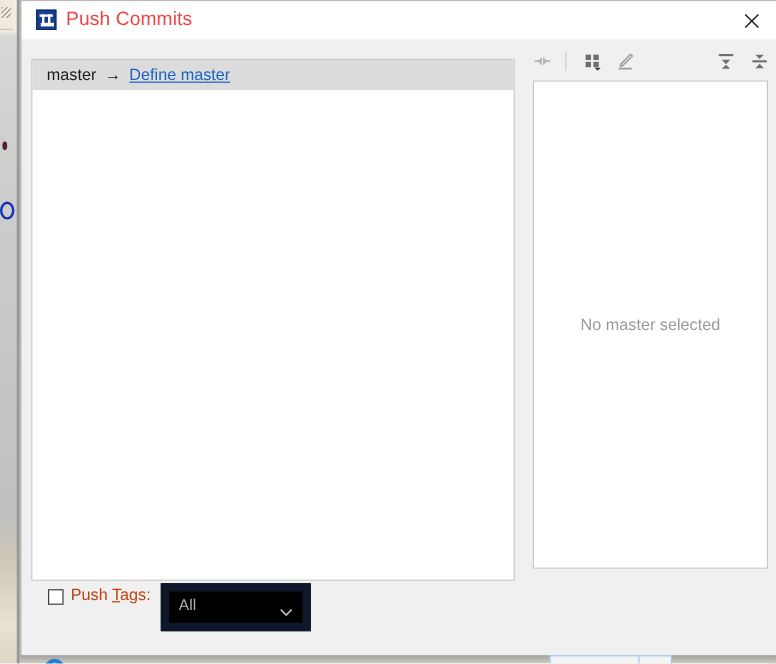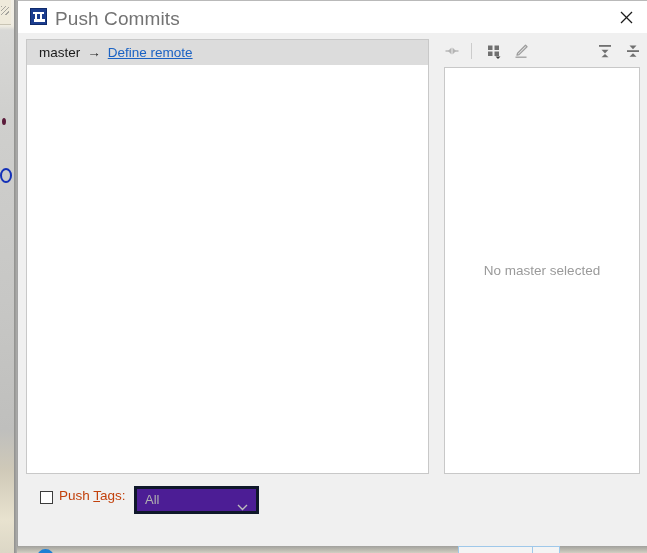--- a/index.html
+++ b/index.html
@@ -119,22 +119,22 @@
     background: #ffffff;
   }
   .title-icon .ij-jtop {
     position: absolute;
     left: 8px; top: 3px; width: 5px; height: 2px;
     background: #ffffff;
   }
   .title-text {
     position: absolute;
     left: 37px; top: 7px;
-    font-size: 19px;
-    color: #737373;
+    font-size: 16px;
+    color: #ef4444;
     letter-spacing: .1px;
     white-space: nowrap;
   }
   .close-btn {
     position: absolute;
     right: 0; top: 0;
     width: 44px; height: 32px;
     display: flex; align-items: center; justify-content: center;
     cursor: default;
   }
@@ -144,21 +144,21 @@
   .body {
     position: absolute;
     left: 0; top: 32px;
     width: 630px; height: 513px;
     background: #f0f0f0;
   }
 
   
   .left-panel {
     position: absolute;
-    left: 8px; top: 6px;
+    left: 8px; top: 16px;
     width: 403px; height: 435px;
     background: #ffffff;
     border: 1px solid #c8c8c8;
     box-sizing: border-box;
   }
   .repo-row {
     position: absolute;
     left: 0; top: 0;
     width: 401px; height: 25px;
     background: #dcdcdc;
@@ -244,23 +244,23 @@
     left: 41px; top: 3px;
     font-size: 13.5px;
     color: #c2410c;
     white-space: nowrap;
   }
   .pushtags-label u { text-decoration: underline; }
 
   .combo {
     position: absolute;
     left: 116px; top: 1px;
-    width: 125px; height: 28px;
-    background: #4c1d95;
-    border: 3px solid #0f172a;
+    width: 125px; height: 40px;
+    background: #000000;
+    border: 7px solid #0f172a;
     box-sizing: border-box;
     cursor: default;
   }
   .combo-value {
     position: absolute;
     left: 8px; top: 3px;
     font-size: 13px;
     color: #b0b0b0;
   }
   .combo-arrow {
@@ -352,21 +352,21 @@
         </svg>
       </div>
     </div>
 
     <div class="body">
 
       <div class="left-panel">
         <div class="repo-row">
           <span class="repo-branch">master</span>
           <span class="repo-arrow">→</span>
-          <span class="repo-link">Define remote</span>
+          <span class="repo-link">Define master</span>
         </div>
       </div>
 
       <div class="toolbar">
 
         <div class="tb-btn" style="left:4px;">
           <svg width="16" height="16" viewBox="0 0 16 16">
             <g stroke="#b4b4b4" stroke-width="1.4" fill="none">
               <line x1="1.5" y1="8" x2="7" y2="8"></line>
               <line x1="14.5" y1="8" x2="9" y2="8"></line>

